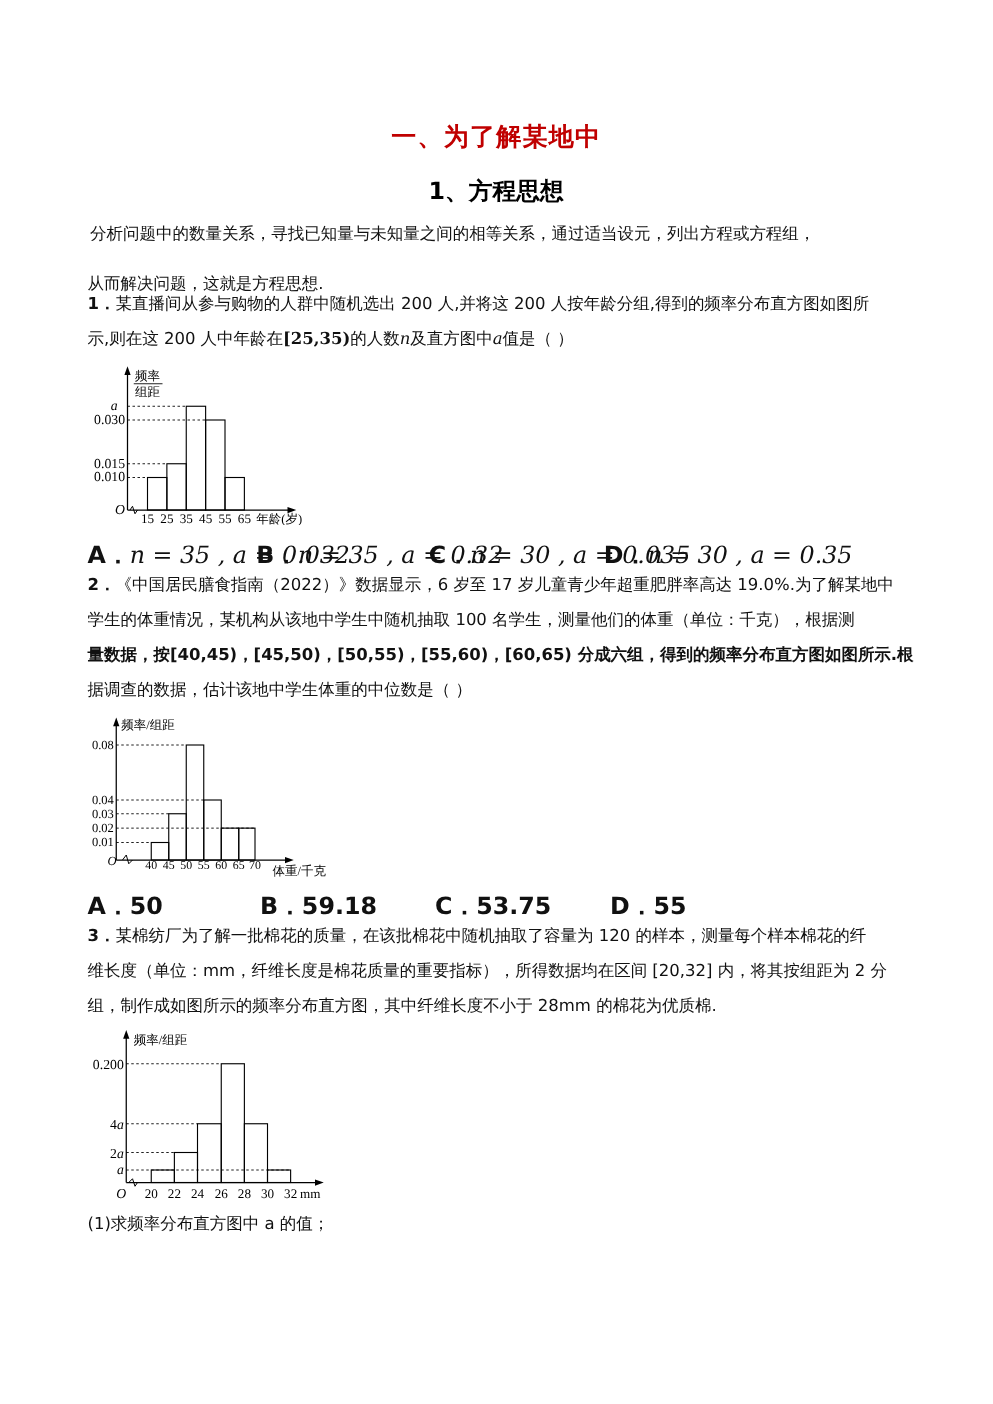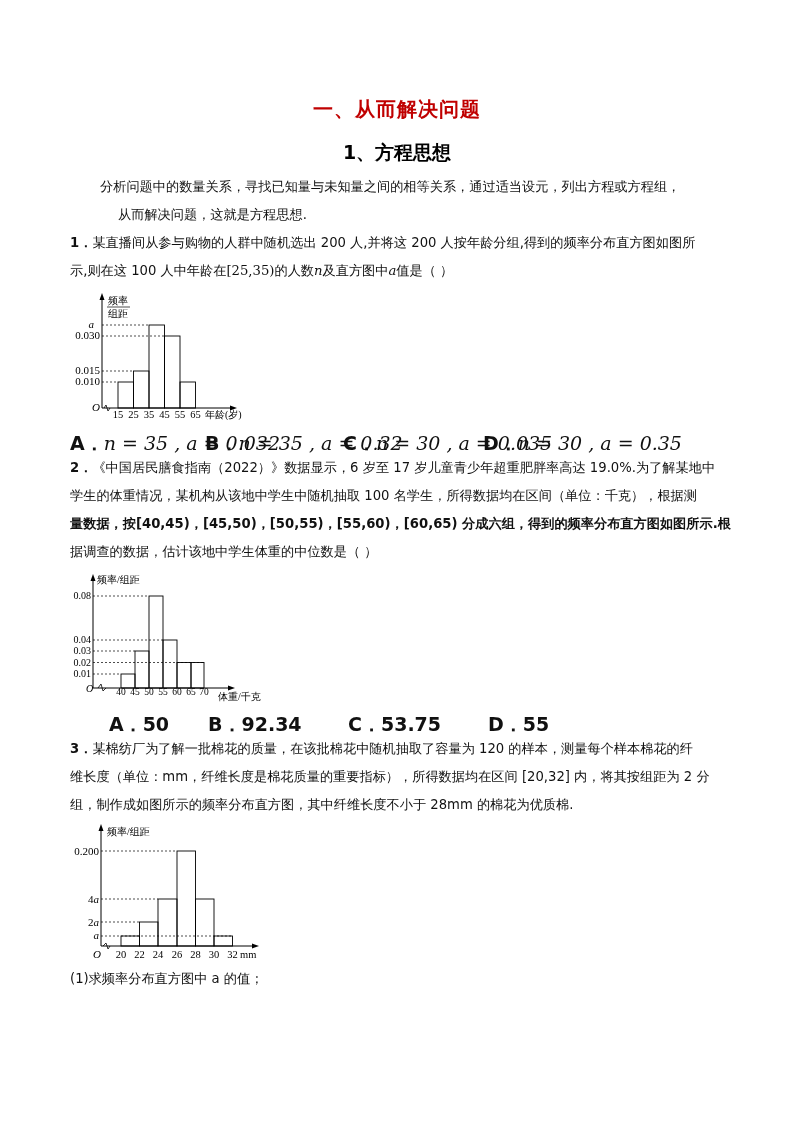--- a/index.html
+++ b/index.html
@@ -13,31 +13,31 @@
   .line { position: absolute; left: 70px; font-size: 13.2px; white-space: nowrap; }
   .b { font-weight: bold; }
   .ital { font-family: "DejaVu Serif", serif; font-style: italic; }
   .opts { position: absolute; left: 70px; font-size: 19px; white-space: nowrap; }
   .opts span.opt { display: inline-block; }
   svg text { font-family: "Liberation Serif", serif; }
 </style>
 </head>
 <body>
 
-<div class="abs title-red">一、从而解决问题</div>
+<div class="abs title-red">一、为了解某地中</div>
 <div class="abs title-sub">1、方程思想</div>
 
-<div class="line" style="top:178px; left:100px;">分析问题中的数量关系，寻找已知量与未知量之间的相等关系，通过适当设元，列出方程或方程组，</div>
-<div class="line" style="top:206px;margin-left:48px;">从而解决问题，这就是方程思想.</div>
+<div class="line" style="top:178px; left:72px;">分析问题中的数量关系，寻找已知量与未知量之间的相等关系，通过适当设元，列出方程或方程组，</div>
+<div class="line" style="top:218px;">从而解决问题，这就是方程思想.</div>
 
 <div class="line" style="top:234px;">
   <span class="b">1．</span><span>某直播间从参与购物的人群中随机选出  200  人,并将这 200 人按年龄分组,得到的频率分布直方图如图所</span>
 </div>
 <div class="line" style="top:262px;">
-  <span>示,则在这 100 人中年龄在</span><span style="font-family:'DejaVu Serif',serif;">[25,35)</span><span>的人数</span><span class="ital">n</span><span>及直方图中</span><span class="ital">a</span><span>值是（    ）</span>
+  <span>示,则在这 200 人中年龄在</span><span style="font-family:'DejaVu Serif',serif;font-weight:bold;">[25,35)</span><span>的人数</span><span class="ital">n</span><span>及直方图中</span><span class="ital">a</span><span>值是（    ）</span>
 </div>
 
 <svg class="abs" style="left:60px; top:290px;" width="200" height="130">
 
   <line x1="42" y1="118" x2="42" y2="6" stroke="#000" stroke-width="1"></line>
   <polygon points="42,3 39.5,10 44.5,10" fill="#000"></polygon>
   <line x1="42" y1="118" x2="174" y2="118" stroke="#000" stroke-width="1"></line>
   <polygon points="177,118 170,115.5 170,120.5" fill="#000"></polygon>
 
   <path d="M44,118 l2,-3 l2,6 l2,-3" stroke="#000" fill="none" stroke-width="0.8"></path>
@@ -72,21 +72,21 @@
   <text x="145" y="128" font-size="10">年龄(岁)</text>
 </svg>
 
 <div class="opts" style="top:431px;">
   <span class="opt" style="width:135px;"><span class="b">A．</span><span class="ital">n = 35 , a = 0.032</span></span><span class="opt" style="width:138px;"><span class="b">B．</span><span class="ital">n = 35 , a = 0.32</span></span><span class="opt" style="width:140px;"><span class="b">C．</span><span class="ital">n = 30 , a = 0.035</span></span><span class="opt"><span class="b">D．</span><span class="ital">n = 30 , a = 0.35</span></span>
 </div>
 
 <div class="line" style="top:459px;">
   <span class="b">2．</span><span>《中国居民膳食指南（2022）》数据显示，6 岁至 17 岁儿童青少年超重肥胖率高达 19.0%.为了解某地中</span>
 </div>
-<div class="line" style="top:487px;">学生的体重情况，某机构从该地中学生中随机抽取 100 名学生，所得数据均在区间（单位：千克），根据测</div>
+<div class="line" style="top:487px;">学生的体重情况，某机构从该地中学生中随机抽取 100 名学生，测量他们的体重（单位：千克），根据测</div>
 <div class="line" style="top:515px;font-weight:bold;">量数据，按[40,45)，[45,50)，[50,55)，[55,60)，[60,65) 分成六组，得到的频率分布直方图如图所示.根</div>
 <div class="line" style="top:543px;">据调查的数据，估计该地中学生体重的中位数是（    ）</div>
 
 <svg class="abs" style="left:60px; top:570px;" width="230" height="135">
   <line x1="33" y1="118" x2="33" y2="8" stroke="#000" stroke-width="1"></line>
   <polygon points="33,4 30.5,11 35.5,11" fill="#000"></polygon>
   <line x1="33" y1="118" x2="172" y2="118" stroke="#000" stroke-width="1"></line>
   <polygon points="175,118 168,115.5 168,120.5" fill="#000"></polygon>
   <path d="M38,118 l3,-4 l2,7 l3,-3" stroke="#000" fill="none" stroke-width="0.8"></path>
   <text x="37" y="13" font-size="10">频率/组距</text>
@@ -113,21 +113,21 @@
   <text x="75" y="125" font-size="9.5" text-anchor="middle">45</text>
   <text x="89" y="125" font-size="9.5" text-anchor="middle">50</text>
   <text x="103" y="125" font-size="9.5" text-anchor="middle">55</text>
   <text x="117" y="125" font-size="9.5" text-anchor="middle">60</text>
   <text x="131" y="125" font-size="9.5" text-anchor="middle">65</text>
   <text x="144" y="125" font-size="9.5" text-anchor="middle">70</text>
   <text x="158" y="130" font-size="10">体重/千克</text>
 </svg>
 
 <div class="opts" style="top:712px;">
-  <span class="opt" style="width:138px;text-align:center;"><span class="b">A．</span><span class="b">50</span></span><span class="opt" style="width:140px;"><span class="b">B．</span><span class="b">92.34</span></span><span class="opt" style="width:140px;"><span class="b">C．</span><span class="b">53.75</span></span><span class="opt"><span class="b">D．</span><span class="b">55</span></span>
+  <span class="opt" style="width:138px;"><span class="b">A．</span><span class="b">50</span></span><span class="opt" style="width:140px;"><span class="b">B．</span><span class="b">59.18</span></span><span class="opt" style="width:140px;"><span class="b">C．</span><span class="b">53.75</span></span><span class="opt"><span class="b">D．</span><span class="b">55</span></span>
 </div>
 
 <div class="line" style="top:740px;">
   <span class="b">3．</span><span>某棉纺厂为了解一批棉花的质量，在该批棉花中随机抽取了容量为 120 的样本，测量每个样本棉花的纤</span>
 </div>
 <div class="line" style="top:768px;">维长度（单位：mm，纤维长度是棉花质量的重要指标），所得数据均在区间 [20,32] 内，将其按组距为 2 分</div>
 <div class="line" style="top:796px;">组，制作成如图所示的频率分布直方图，其中纤维长度不小于 28mm 的棉花为优质棉.</div>
 
 <svg class="abs" style="left:60px; top:820px;" width="240" height="140">
   <line x1="41" y1="126" x2="41" y2="8" stroke="#000" stroke-width="1"></line>

